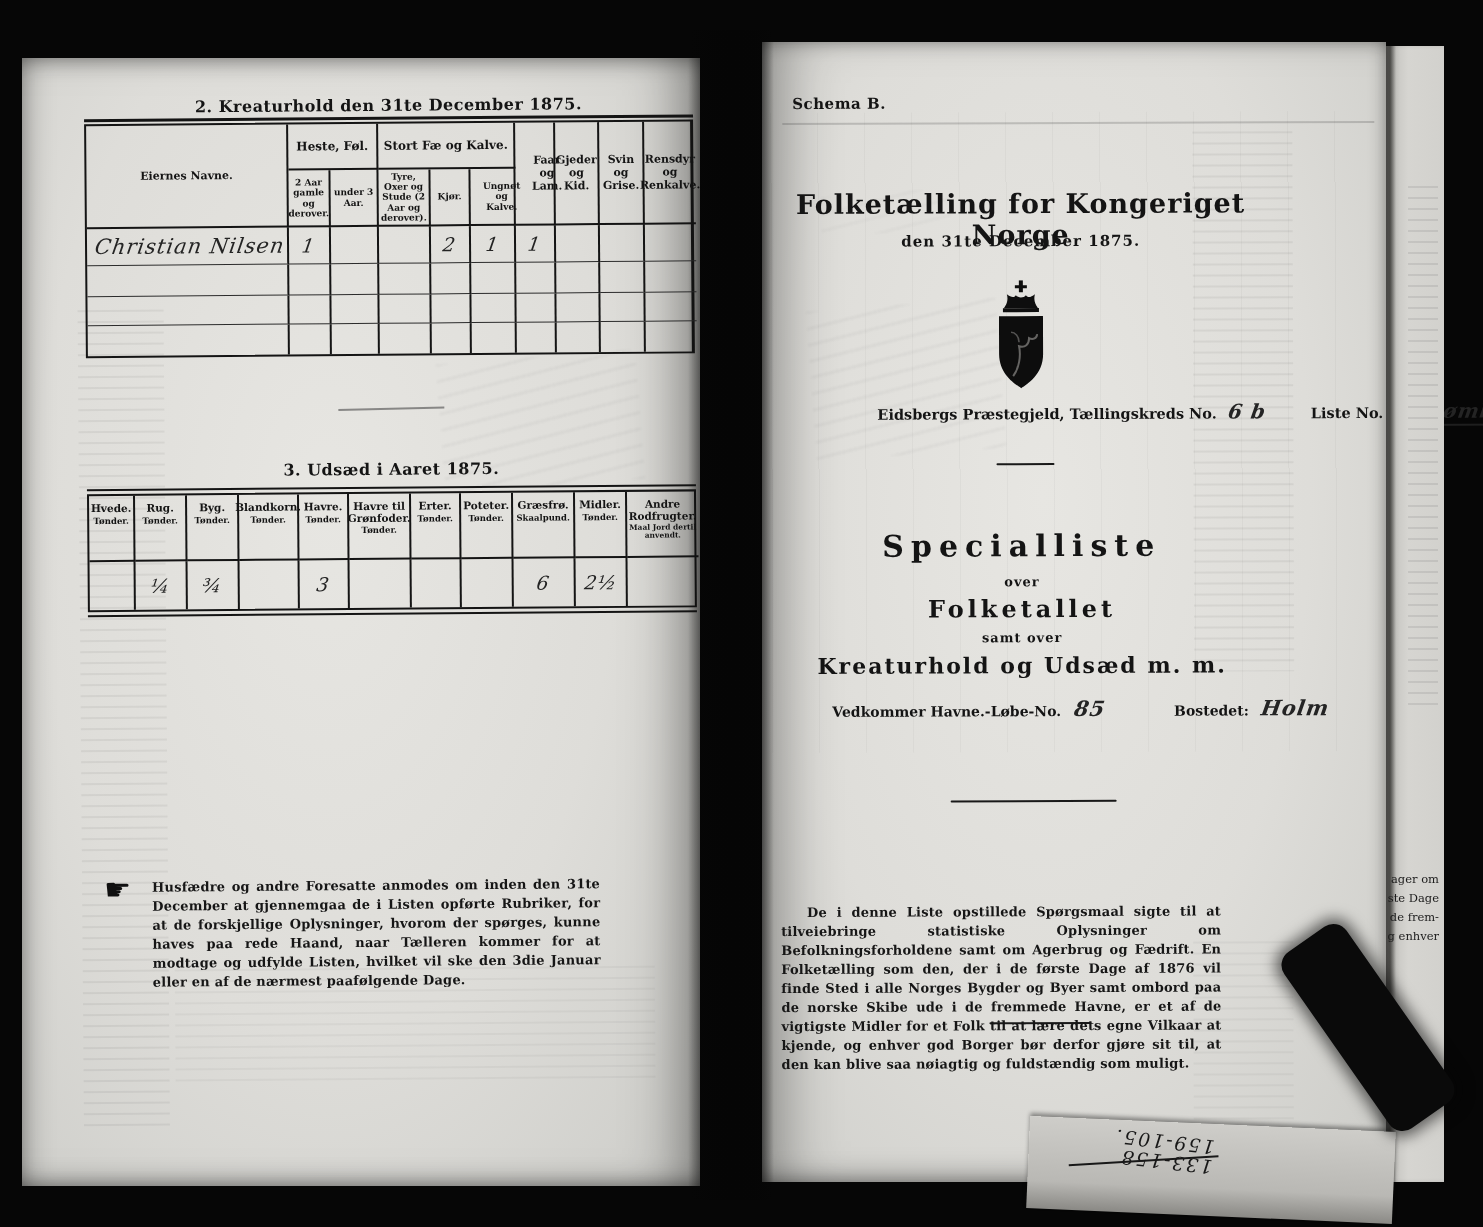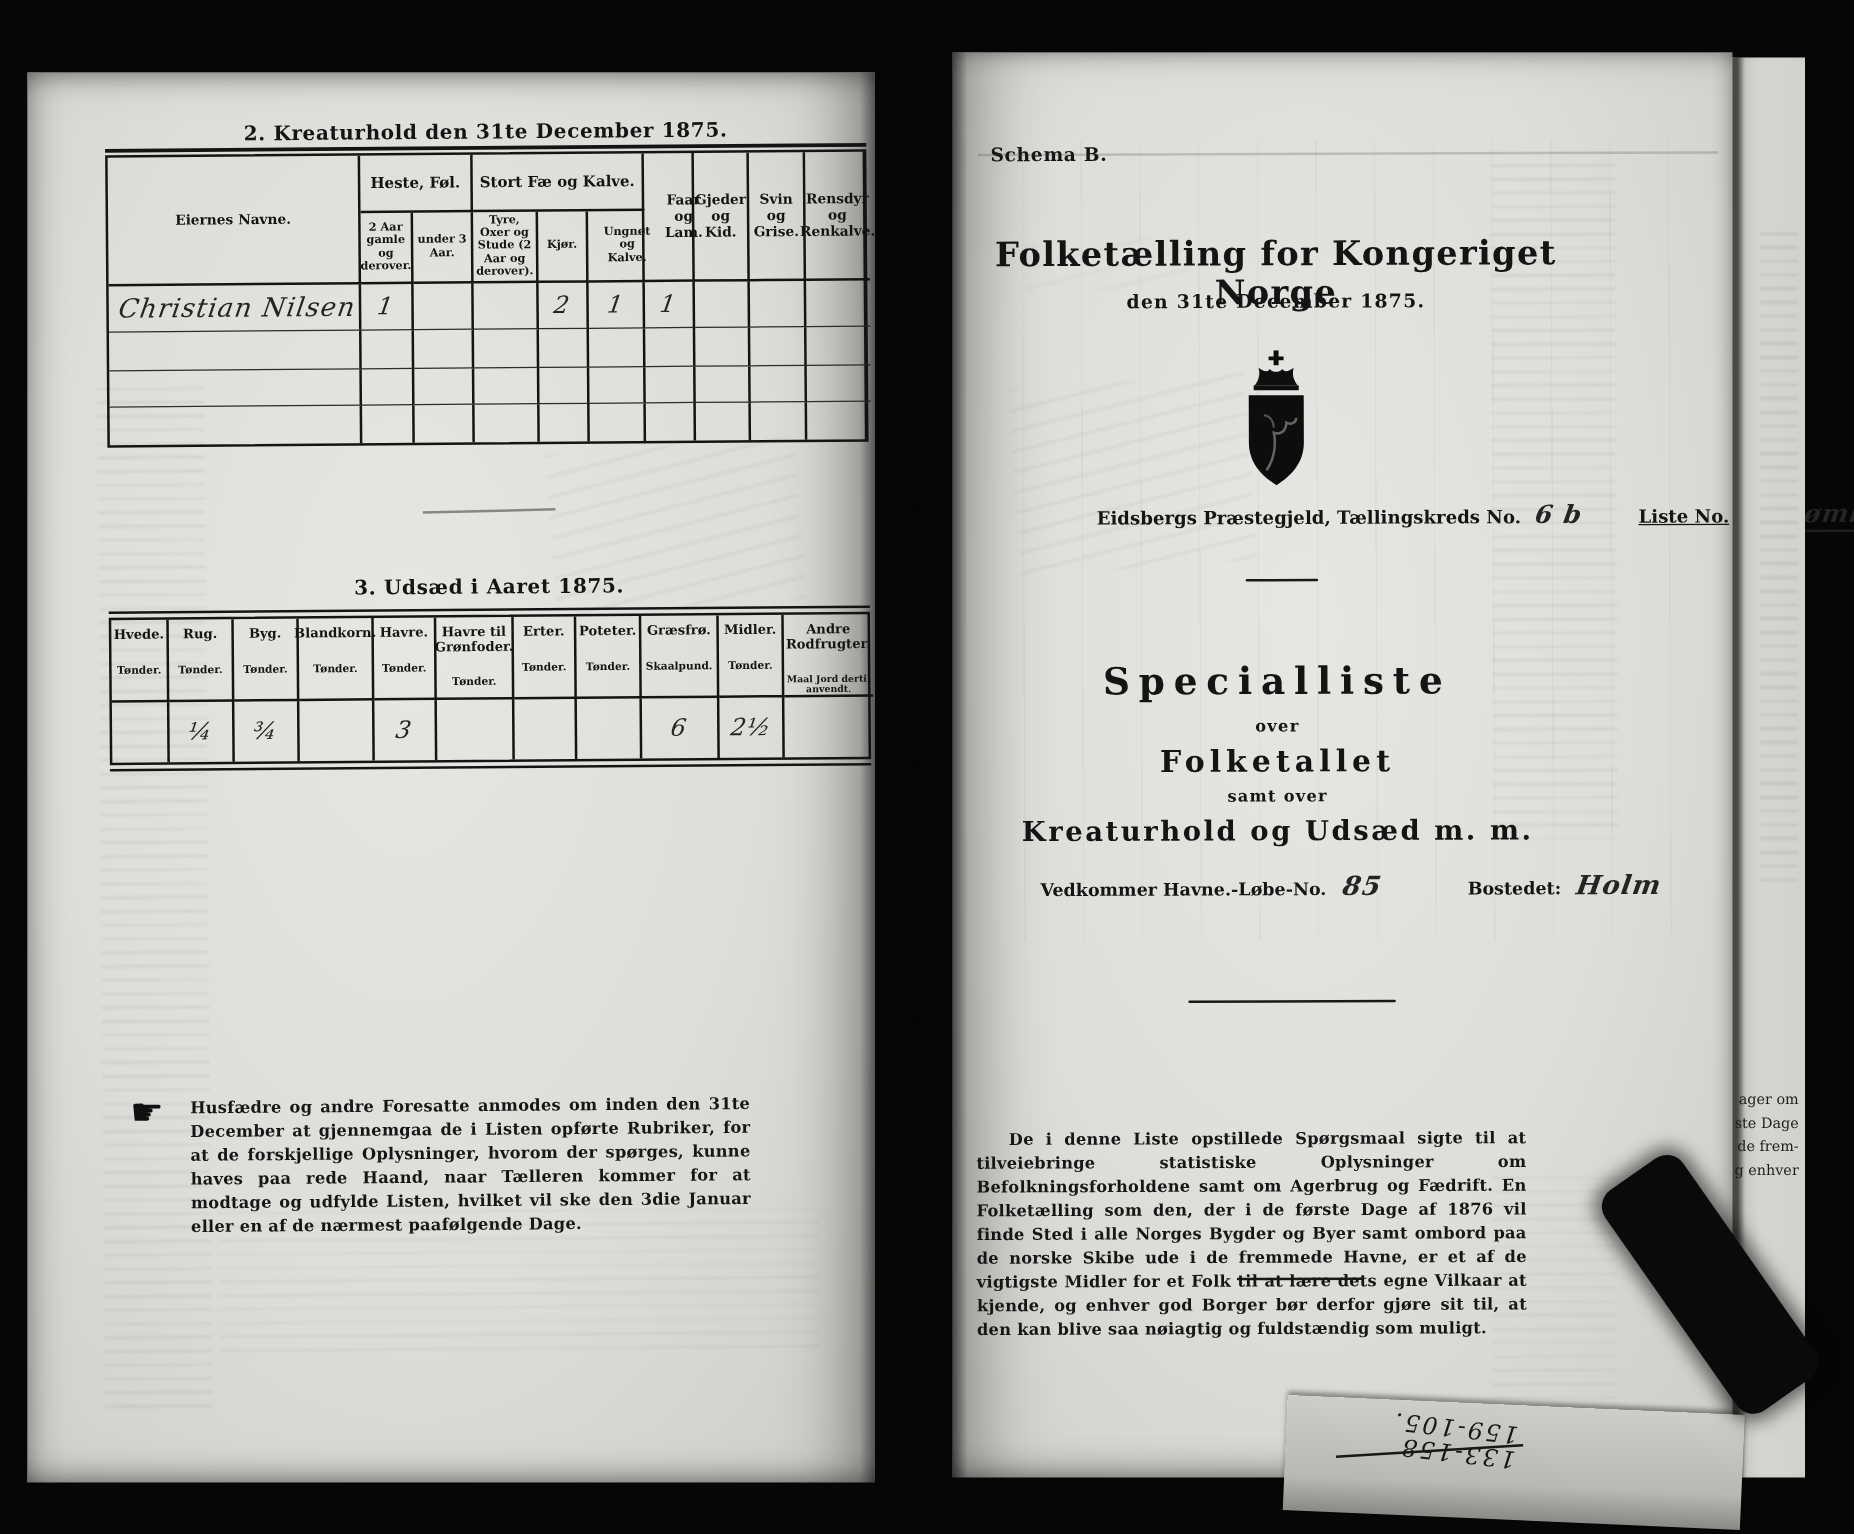--- a/index.html
+++ b/index.html
@@ -37,30 +37,30 @@
   .hv{font-size:19px;}
   .name-cell{justify-content:flex-start;padding-left:8px;gap:6px;}
   .name-cell .tail{flex:1;height:1px;background:#3a3a3a;opacity:.55;margin-right:10px;margin-top:12px;}
   .nm{font-size:21px;white-space:nowrap;}
   
   .t3{position:absolute;left:66px;top:434px;width:609px;display:grid;
     grid-template-columns:46px 52px 52px 60px 50px 62px 50px 52px 62px 52px 71px;
     grid-template-rows:66px 48px;border:2px solid var(--ink);}
   .t3::before{content:"";position:absolute;left:-2px;right:-2px;top:-7px;height:2px;background:var(--ink);}
   .t3::after{content:"";position:absolute;left:-2px;right:-2px;bottom:-7px;height:2px;background:var(--ink);}
-  .t3h{flex-direction:column;justify-content:flex-start;padding-top:7px;gap:18px;border-bottom:2px solid var(--ink);}
+  .t3h{flex-direction:column;justify-content:flex-start;padding-top:7px;gap:2px;border-bottom:2px solid var(--ink);}
   .t3name{font-weight:700;font-size:10.5px;line-height:1.1;}
   .t3unit{font-weight:700;font-size:8.5px;line-height:1.1;}
   
   .manicule{position:absolute;left:80px;top:812px;font-size:30px;color:#101010;}
   .footnote{position:absolute;left:128px;top:818px;width:448px;font-size:13px;font-weight:700;
     line-height:19px;text-align:justify;letter-spacing:.2px;color:#161616;}
   .pencil{position:absolute;left:318px;top:350px;width:106px;height:1.5px;background:#4a4a4a;opacity:.6;transform:rotate(-1deg);}
   
-  .schema{position:absolute;left:32px;top:72px;font-weight:700;font-size:15px;letter-spacing:.5px;}
+  .schema{position:absolute;left:32px;top:52px;font-weight:700;font-size:15px;letter-spacing:.5px;}
   .faintrule{position:absolute;left:22px;right:10px;top:80px;height:2px;background:#3c3c3c;opacity:.22;}
   .rp-center{position:absolute;left:0;top:0;width:520px;text-align:center;}
   .rp-title{position:absolute;top:146px;width:100%;font-weight:700;font-size:27px;letter-spacing:1px;}
   .rp-sub{position:absolute;top:190px;width:100%;font-weight:700;font-size:15px;letter-spacing:1px;}
   .arms{position:absolute;left:228px;top:238px;}
   .district{position:absolute;left:116px;top:358px;width:480px;font-weight:700;font-size:14.5px;white-space:nowrap;}
   .district .hand{display:inline-block;font-size:20px;}
   .ul{border-bottom:2px solid #1e1e1e;padding-bottom:1px;}
   .srule{position:absolute;height:2px;background:#191919;border-radius:1px;}
   .h-spec{position:absolute;top:486px;width:100%;font-weight:700;font-size:30px;letter-spacing:7px;}
@@ -281,21 +281,21 @@
     <div class="h-spec">Specialliste</div>
     <div class="h-over">over</div>
     <div class="h-folk">Folketallet</div>
     <div class="h-samt">samt over</div>
     <div class="h-kreat">Kreaturhold og Udsæd m. m.</div>
   </div>
 
   <div class="district">
     <span>Eidsbergs Præstegjeld, Tællingskreds No.</span>
     <span class="hand" style="margin:0 14px 0 6px;">6 b</span>
-    <span style="margin-left:26px;text-decoration:underline;">Liste No.</span>
+    <span style="margin-left:26px;">Liste No.</span>
     <span class="hand ul" style="margin-left:6px;">1 Trømborg</span>
   </div>
 
   <div class="srule" style="left:235px;top:421px;width:58px;"></div>
   <div class="srule" style="left:188px;top:758px;width:166px;"></div>
   <div class="srule" style="left:226px;top:980px;width:102px;"></div>
 
   <div class="matr">
     <span>Vedkommer Havne.-Løbe-No.</span>
     <span class="hand" style="margin:0 30px 0 8px;">85</span>

